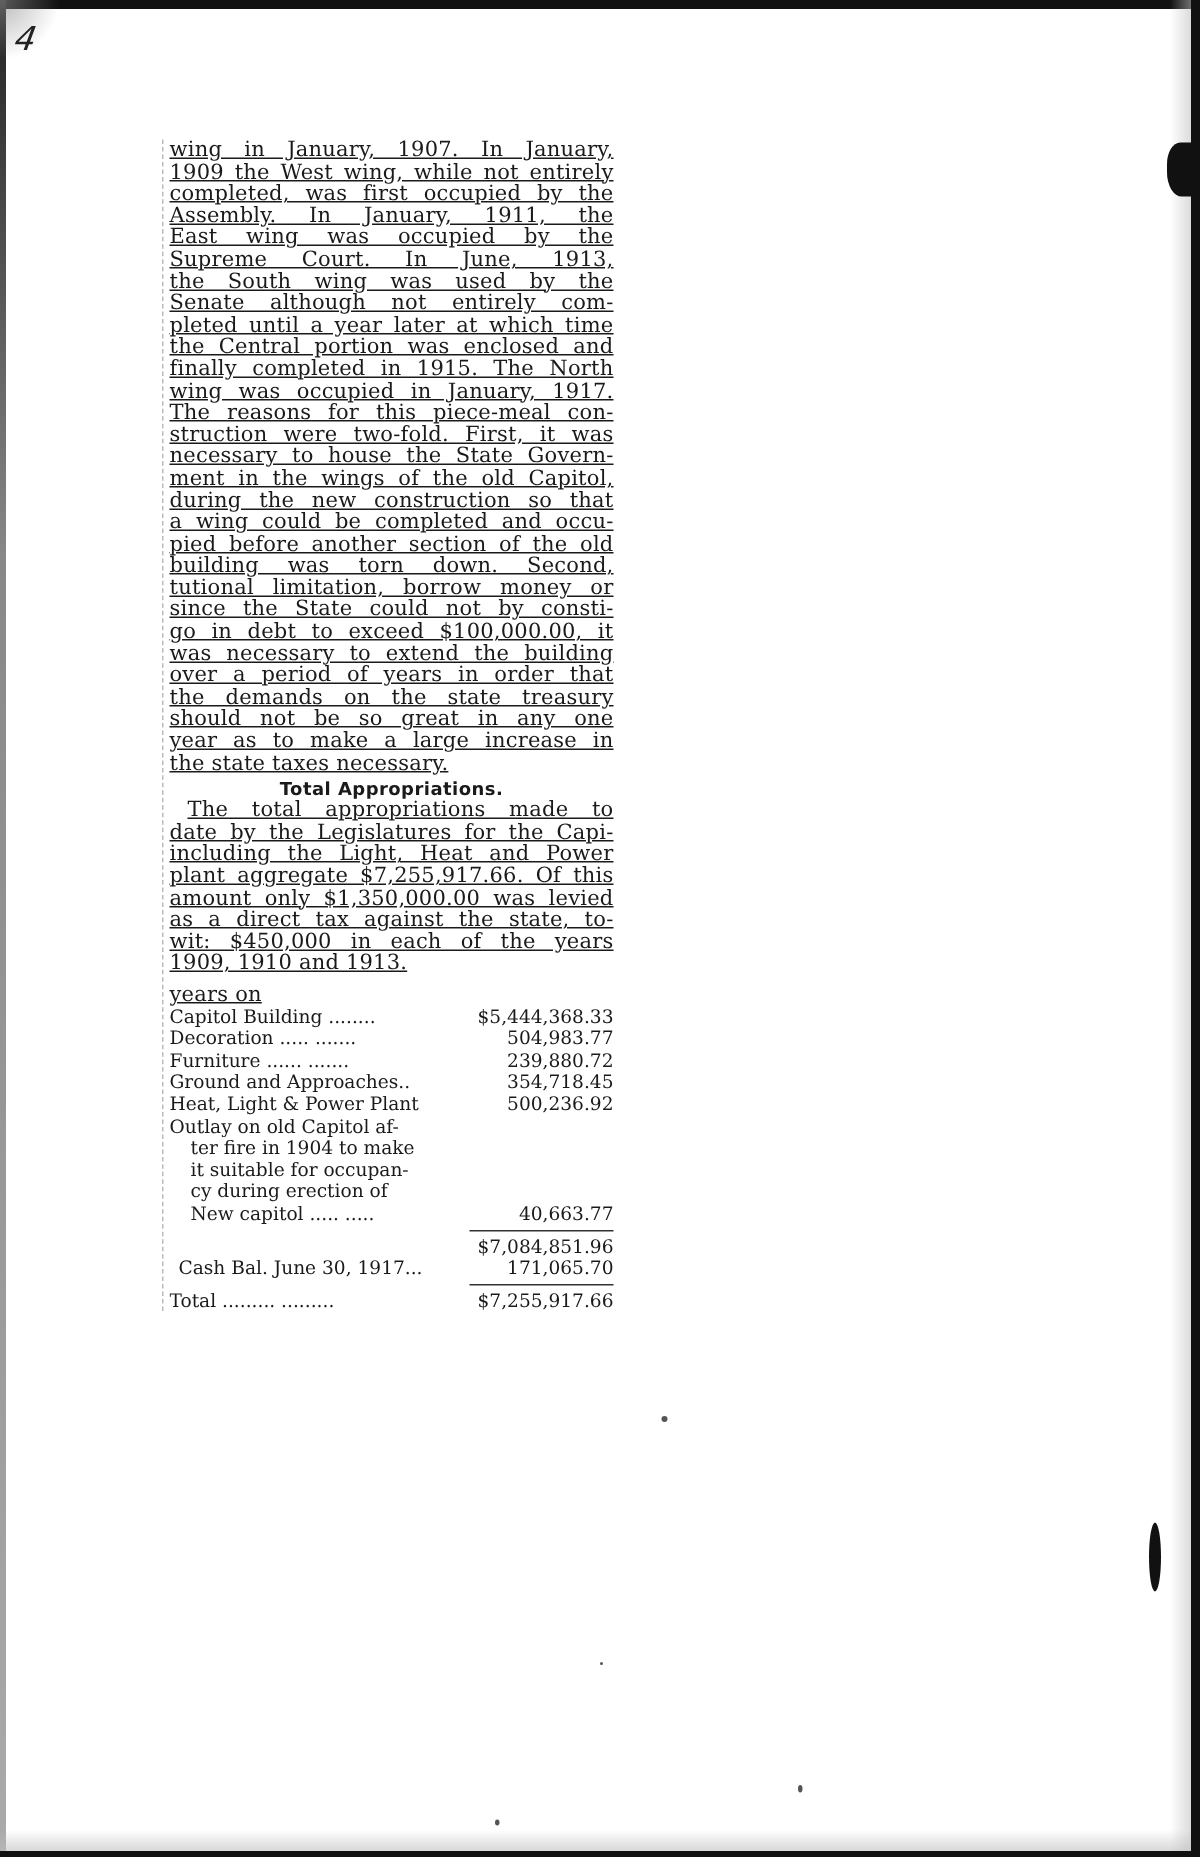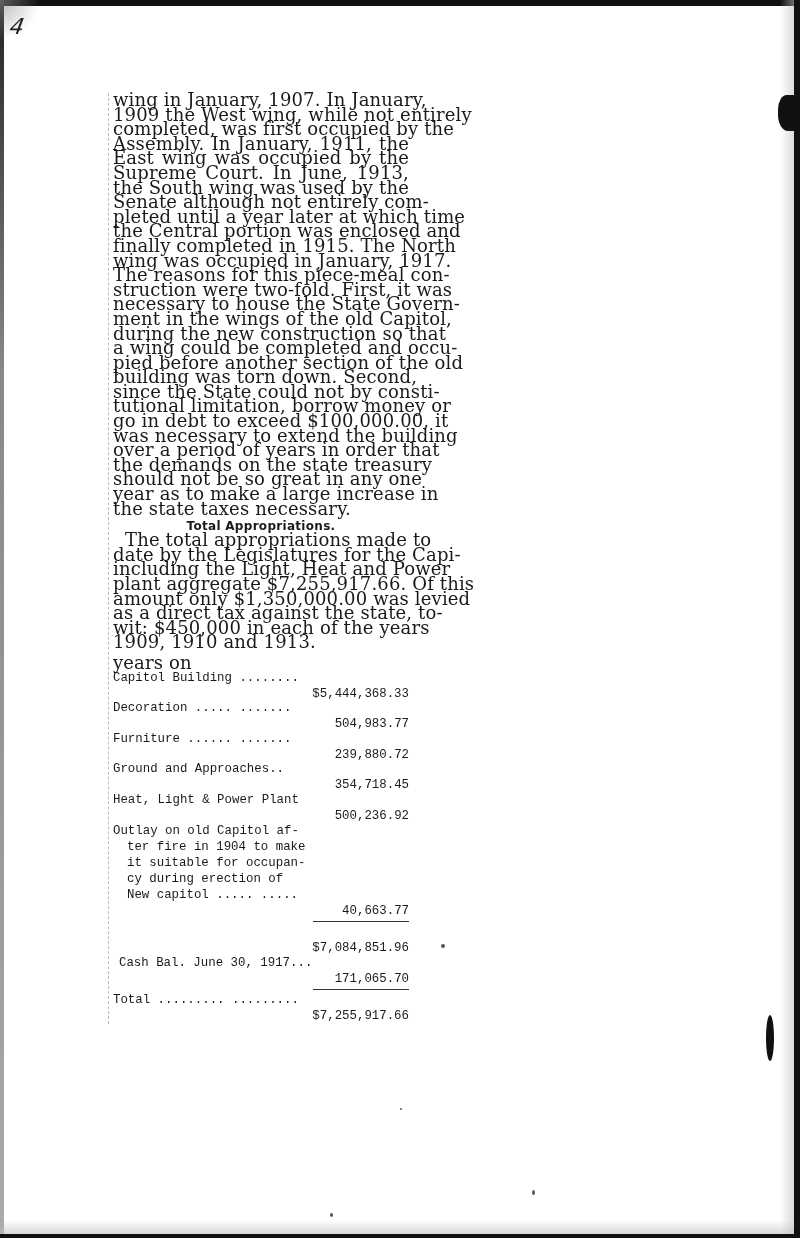--- a/index.html
+++ b/index.html
@@ -29,35 +29,35 @@
   .binding-notch { position: absolute; right: 0; background: #111; border-radius: 40% 0 0 45%; }
   .notch-1 { top: 95px; width: 22px; height: 36px; }
   .notch-2 { top: 1015px; width: 8px; height: 46px; right: 26px; border-radius: 50%; }
 
   .column {
     position: absolute; left: 108px; top: 93px; width: 296px;
     border-left: 1px dashed #bbb;
     padding-left: 4px;
   }
   .para {
-    font-size: 18px; line-height: 14.6px;
-    text-align: justify; margin: 0; letter-spacing: 0.15px;
+    font-size: 14px; line-height: 14.6px;
+    text-align: justify; margin: 0; letter-spacing: 0.15px; text-decoration: underline;
   }
   .para .line { display: block; text-align: justify; text-align-last: justify; white-space: nowrap; }
   .para .line.last { text-align-last: left; }
   .para .line.indent { padding-left: 12px; }
   .heading {
     font-family: "DejaVu Sans", sans-serif; font-weight: bold;
     font-size: 12px; text-align: center; margin: 3px 0 0 0; line-height: 14px;
     letter-spacing: 0.3px;
   }
   .ledger { font-size: 12.4px; line-height: 14.6px; margin-top: 6px; }
-  .ledger-row { display: flex; justify-content: space-between; white-space: nowrap; font-family: Liberation Mono, monospace; }
+  .ledger-row { display: flex; justify-content: space-between; white-space: nowrap; }
   .ledger-row .label { flex: 1; overflow: hidden; }
-  .ledger-row .amount { text-align: right; min-width: 90px; margin-top: 16px; }
+  .ledger-row .amount { text-align: right; min-width: 90px; }
   .ledger-row.sub .label { padding-left: 14px; }
   .rule { border-top: 1px solid #333; margin: 3px 0 3px 200px; }
 
   .speck { position: absolute; background: #555; border-radius: 50%; }
 </style>
 </head>
 <body>
 
 <div class="page-edge-top"></div>
 <div class="page-edge-left"></div>
@@ -91,22 +91,22 @@
     <span class="line">finally completed in 1915.  The North</span>
     <span class="line">wing was occupied in January, 1917.</span>
     <span class="line">The reasons for this piece-meal con-</span>
     <span class="line">struction were two-fold.  First, it was</span>
     <span class="line">necessary to house the State Govern-</span>
     <span class="line">ment in the wings of the old Capitol,</span>
     <span class="line">during the new construction so that</span>
     <span class="line">a wing could be completed and occu-</span>
     <span class="line">pied before another section of the old</span>
     <span class="line">building  was  torn  down.  Second,</span>
+    <span class="line">tutional limitation, borrow money or</span>
     <span class="line">since the State could not by consti-</span>
-    <span class="line">tutional limitation, borrow money or</span>
     <span class="line">go in debt to exceed $100,000.00, it</span>
     <span class="line">was necessary to extend the building</span>
     <span class="line">over a period of years in order that</span>
     <span class="line">the demands on the state treasury</span>
     <span class="line">should not be so great in any one</span>
     <span class="line">year as to make a large increase in</span>
     <span class="line last">the state taxes necessary.</span>
   </p>
 
   <h3 class="heading">Total Appropriations.</h3>

